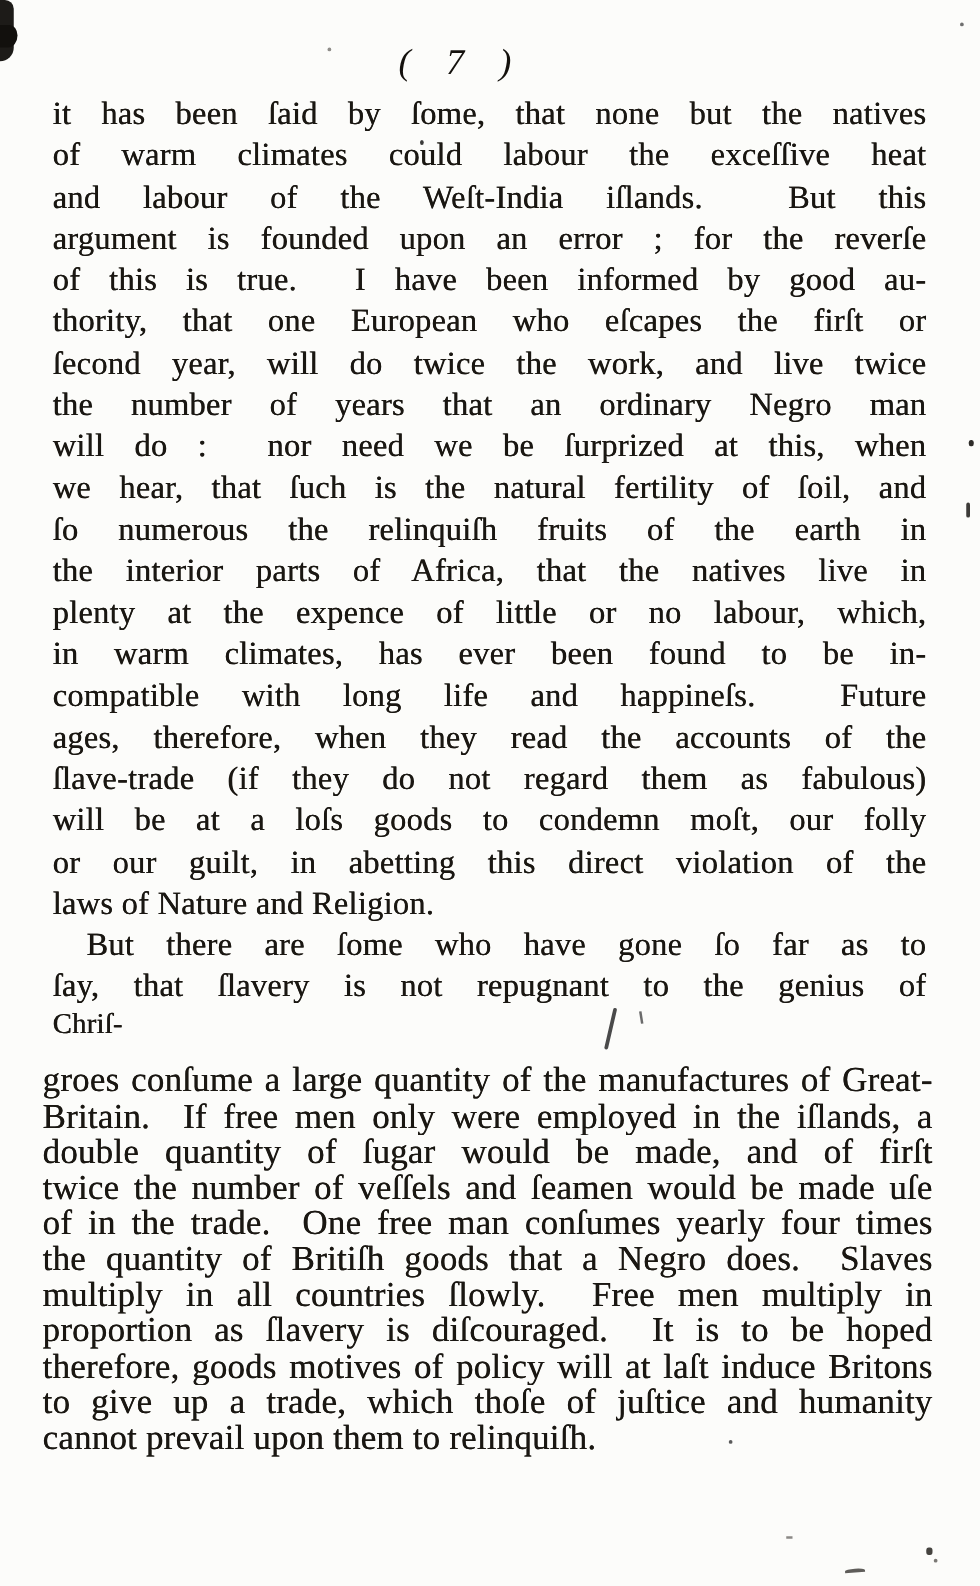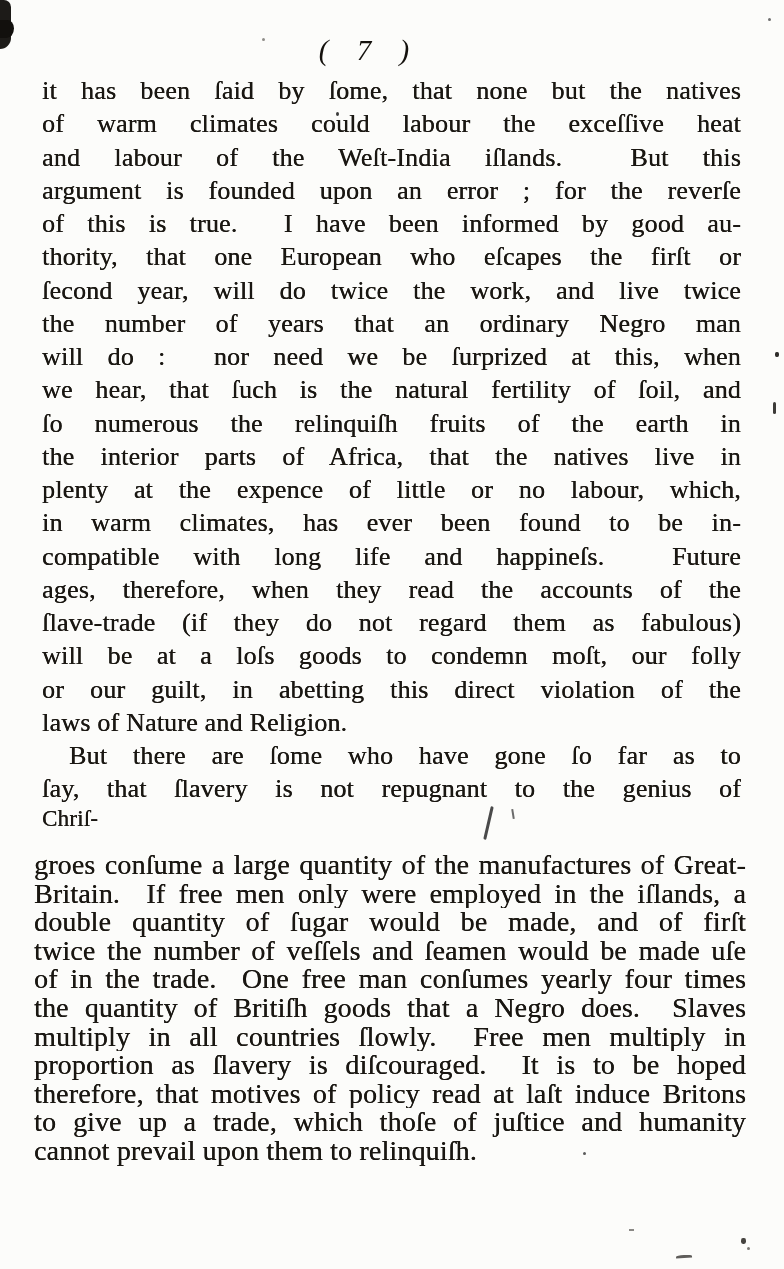--- a/index.html
+++ b/index.html
@@ -153,21 +153,21 @@
 
   <div class="footnote-block">
     <div class="foot-line">groes conſume a large quantity of the manufactures of Great-</div>
     <div class="foot-line">Britain.&nbsp; If free men only were employed in the iſlands, a</div>
     <div class="foot-line">double quantity of ſugar would be made, and of firſt</div>
     <div class="foot-line">twice the number of veſſels and ſeamen would be made uſe</div>
     <div class="foot-line">of in the trade.&nbsp; One free man conſumes yearly four times</div>
     <div class="foot-line">the quantity of Britiſh goods that a Negro does.&nbsp; Slaves</div>
     <div class="foot-line">multiply in all countries ſlowly.&nbsp; Free men multiply in</div>
     <div class="foot-line">proportion as ſlavery is diſcouraged.&nbsp; It is to be hoped</div>
-    <div class="foot-line">therefore, that motives of policy read at laſt induce Britons</div>
+    <div class="foot-line">therefore, goods motives of policy will at laſt induce Britons</div>
     <div class="foot-line">to give up a trade, which thoſe of juſtice and humanity</div>
     <div class="foot-line noj">cannot prevail upon them to relinquiſh.</div>
   </div>
 
   <div class="speck blob-corner"></div>
   <div class="speck blob-corner2"></div>
   <div class="speck slash-mark"></div>
   <div class="speck tick-mark"></div>
   <div class="speck dot-a"></div>
   <div class="speck dash-a"></div>

